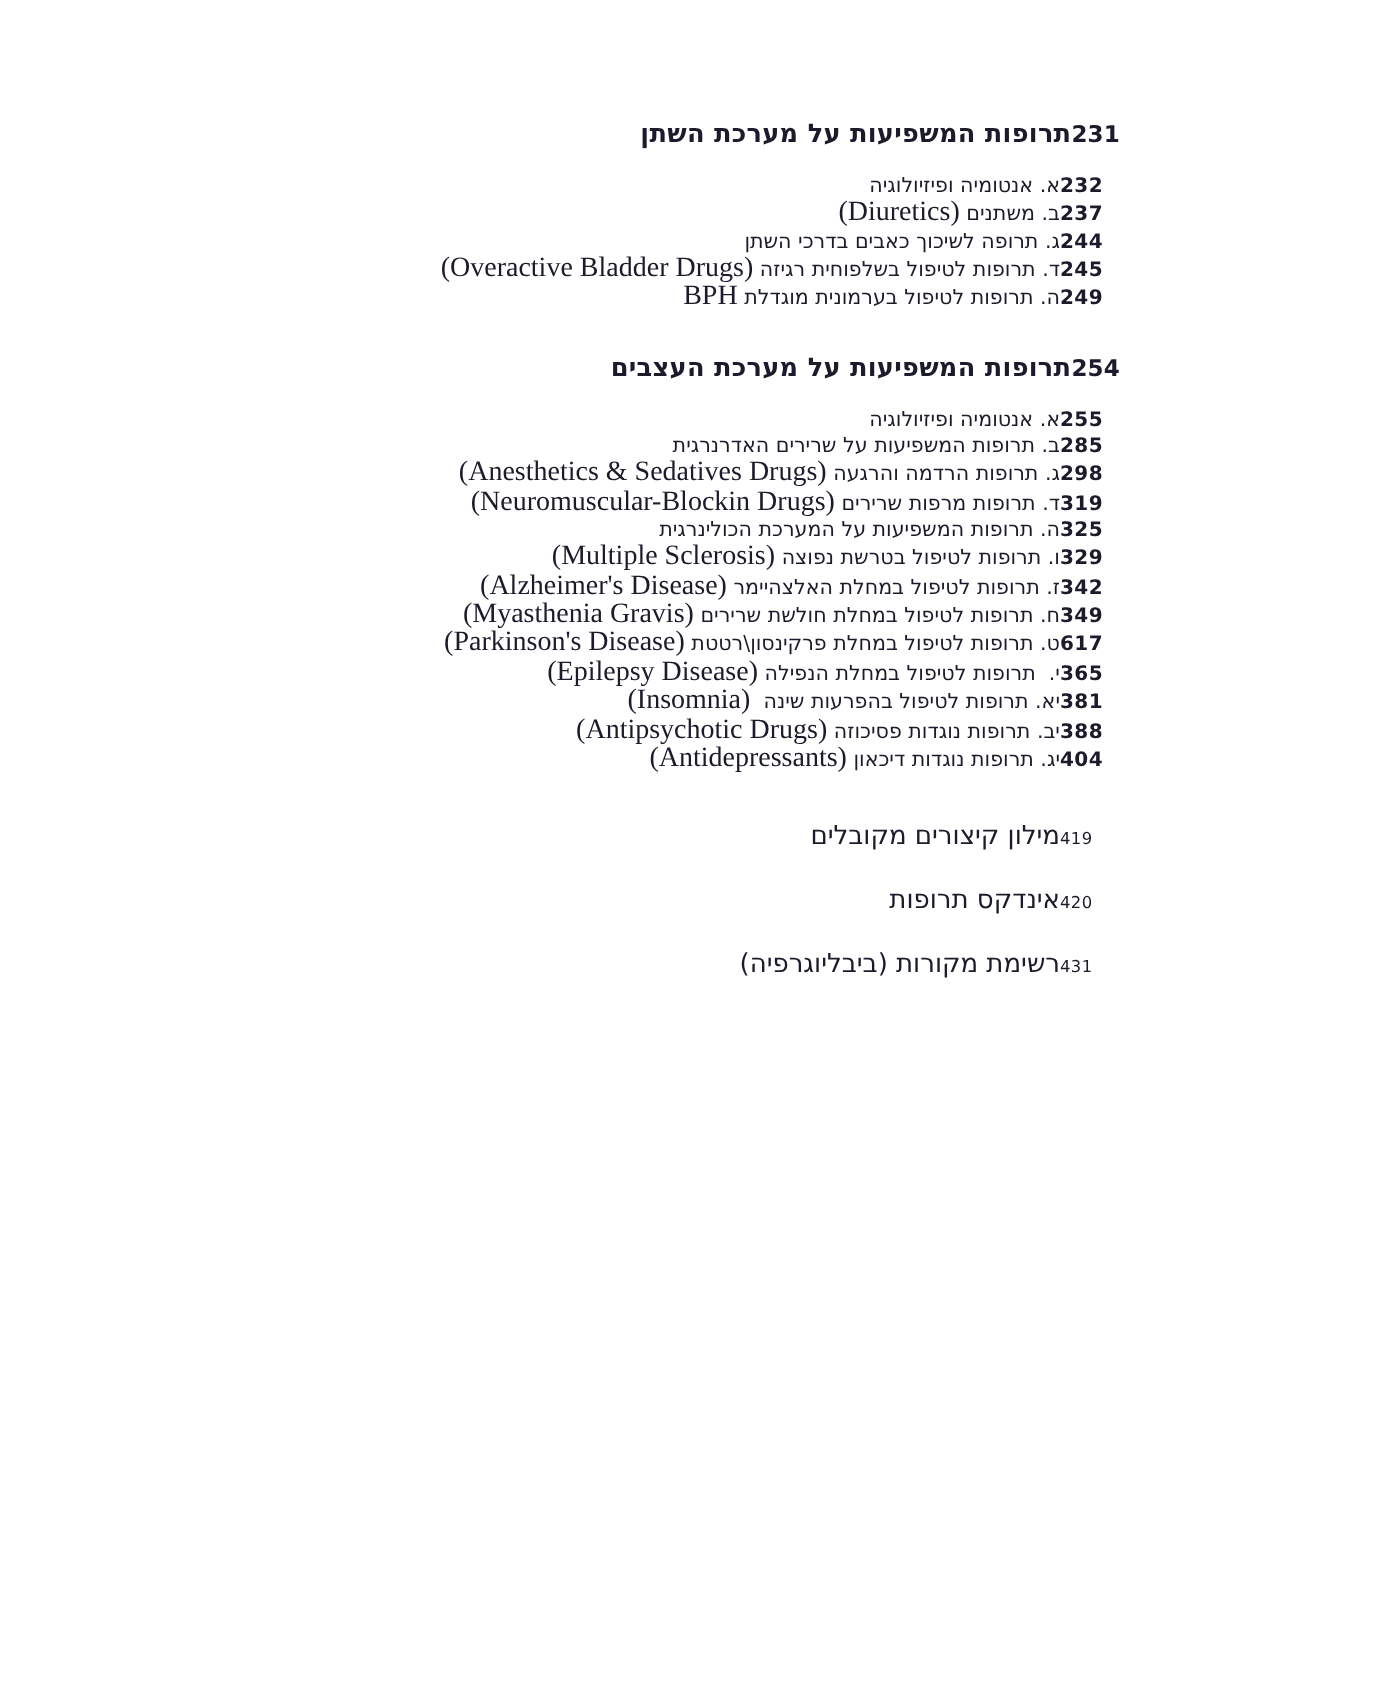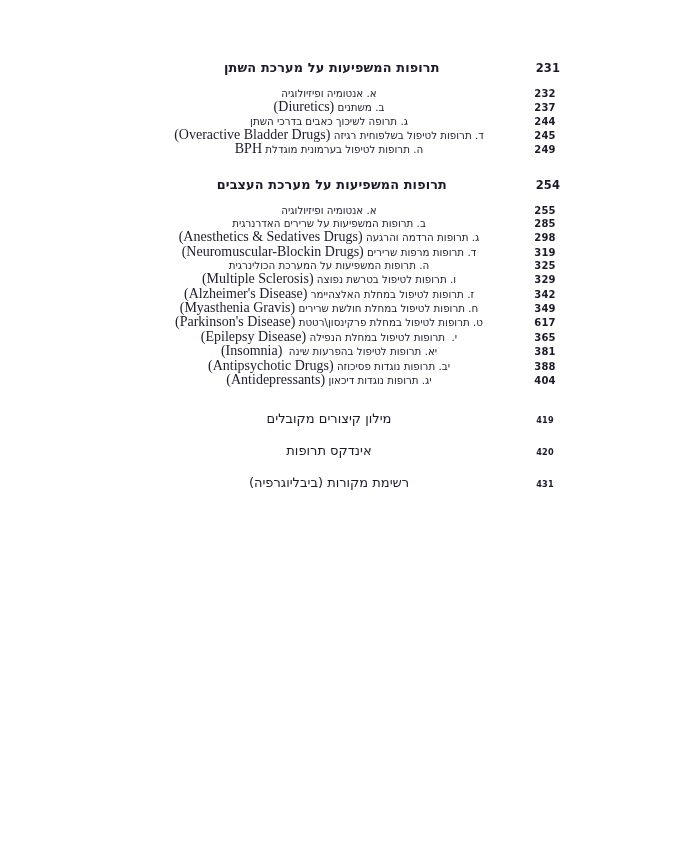--- a/index.html
+++ b/index.html
@@ -36,33 +36,33 @@
   
   .row {
     display: flex;
     flex-direction: row;
     align-items: baseline;
     width: 100%;
   }
 
   .pagenum {
     flex: 0 0 30px;
-    text-align: center;
+    text-align: left;
     direction: ltr;
     unicode-bidi: isolate;
     font-family: "DejaVu Sans", "Liberation Sans", sans-serif;
     font-size: 8.2px;
     font-weight: 700;
     color: #1b1b2b;
     letter-spacing: 0.2px;
   }
 
   .title {
     flex: 1 1 auto;
-    text-align: center;
+    text-align: right;
     direction: rtl;
     unicode-bidi: isolate;
     white-space: pre-wrap;
   }
 
   
   .section-head {
     margin-top: 0;
   }
   .section-head .pagenum {
@@ -95,21 +95,21 @@
     font-size: 14px;
     direction: ltr;
     unicode-bidi: isolate;
   }
 
   
   .sec-gap-1 { height: 20px; }
 
   .tail { margin-top: 25px; }
   .tail .row + .row { margin-top: 18px; }
-  .tail .pagenum { font-size: 8.2px; font-weight: 700; }
+  .tail .pagenum { font-size: 8.2px; font-weight: 400; }
   .tail .title { font-size: 13px; line-height: 14px; }
 
   .items-block { margin-top: 11px; }
 </style>
 </head>
 <body>
 
 <div class="page">
   <div class="toc">
 

